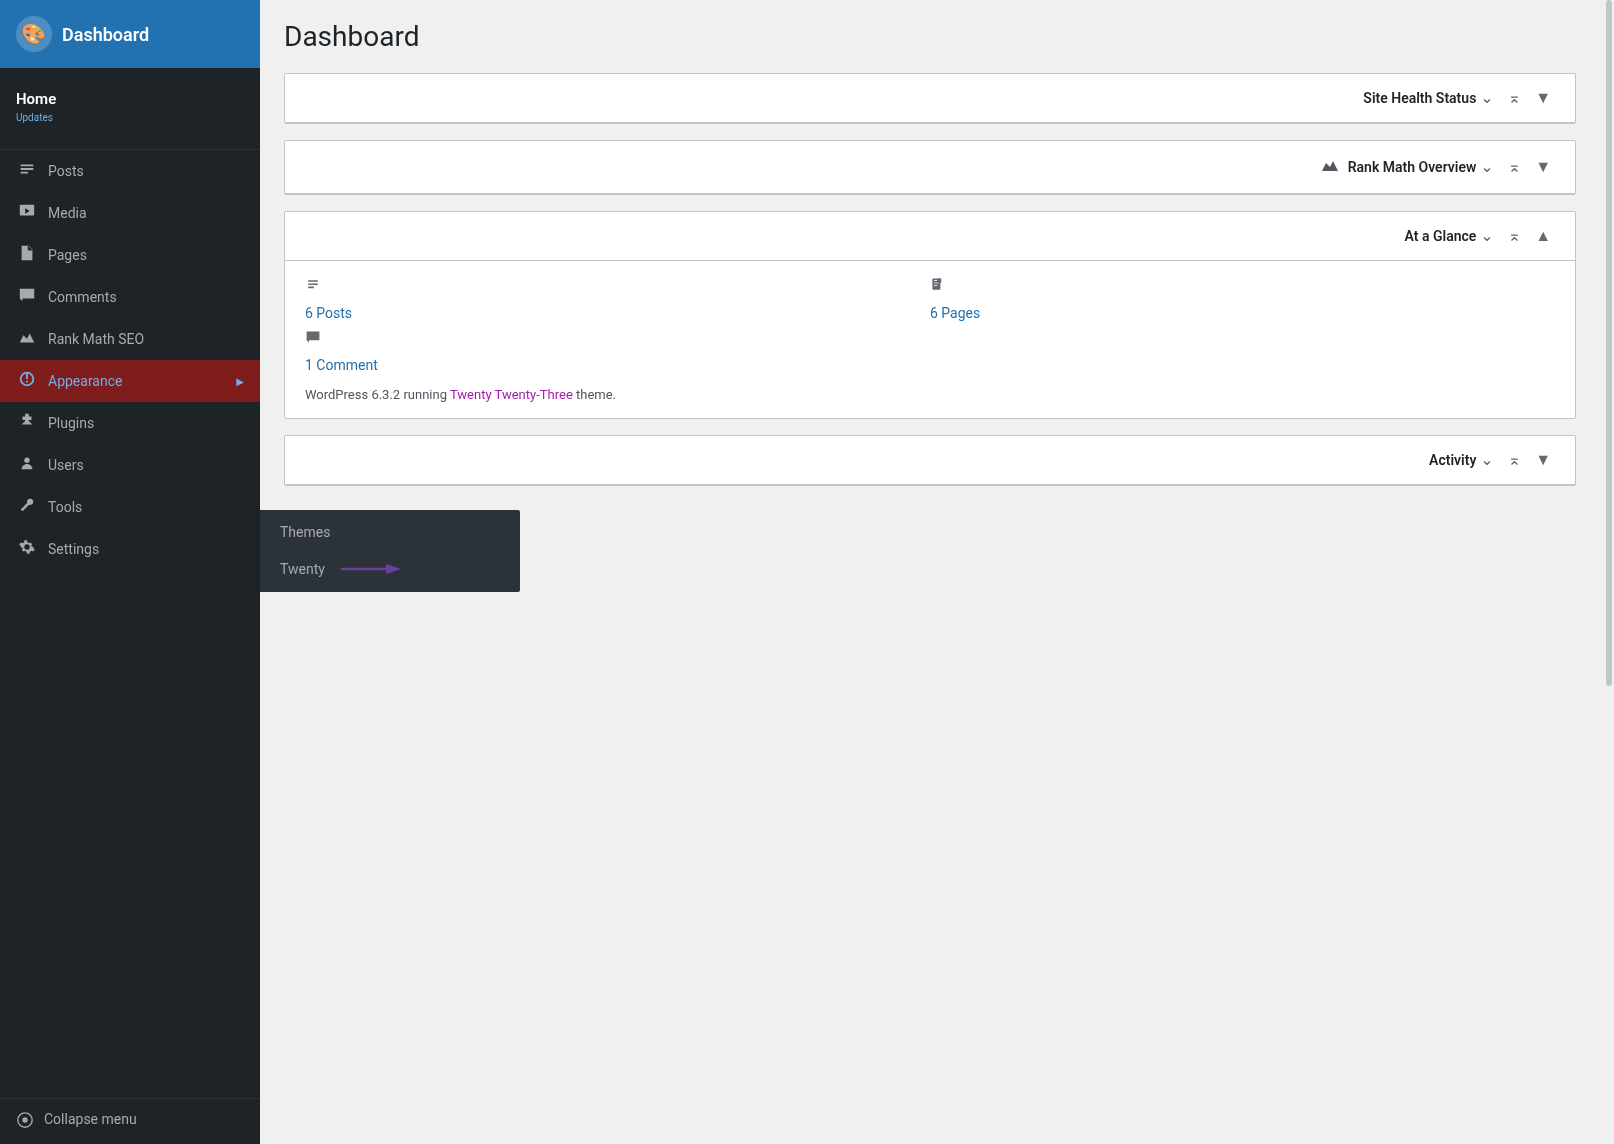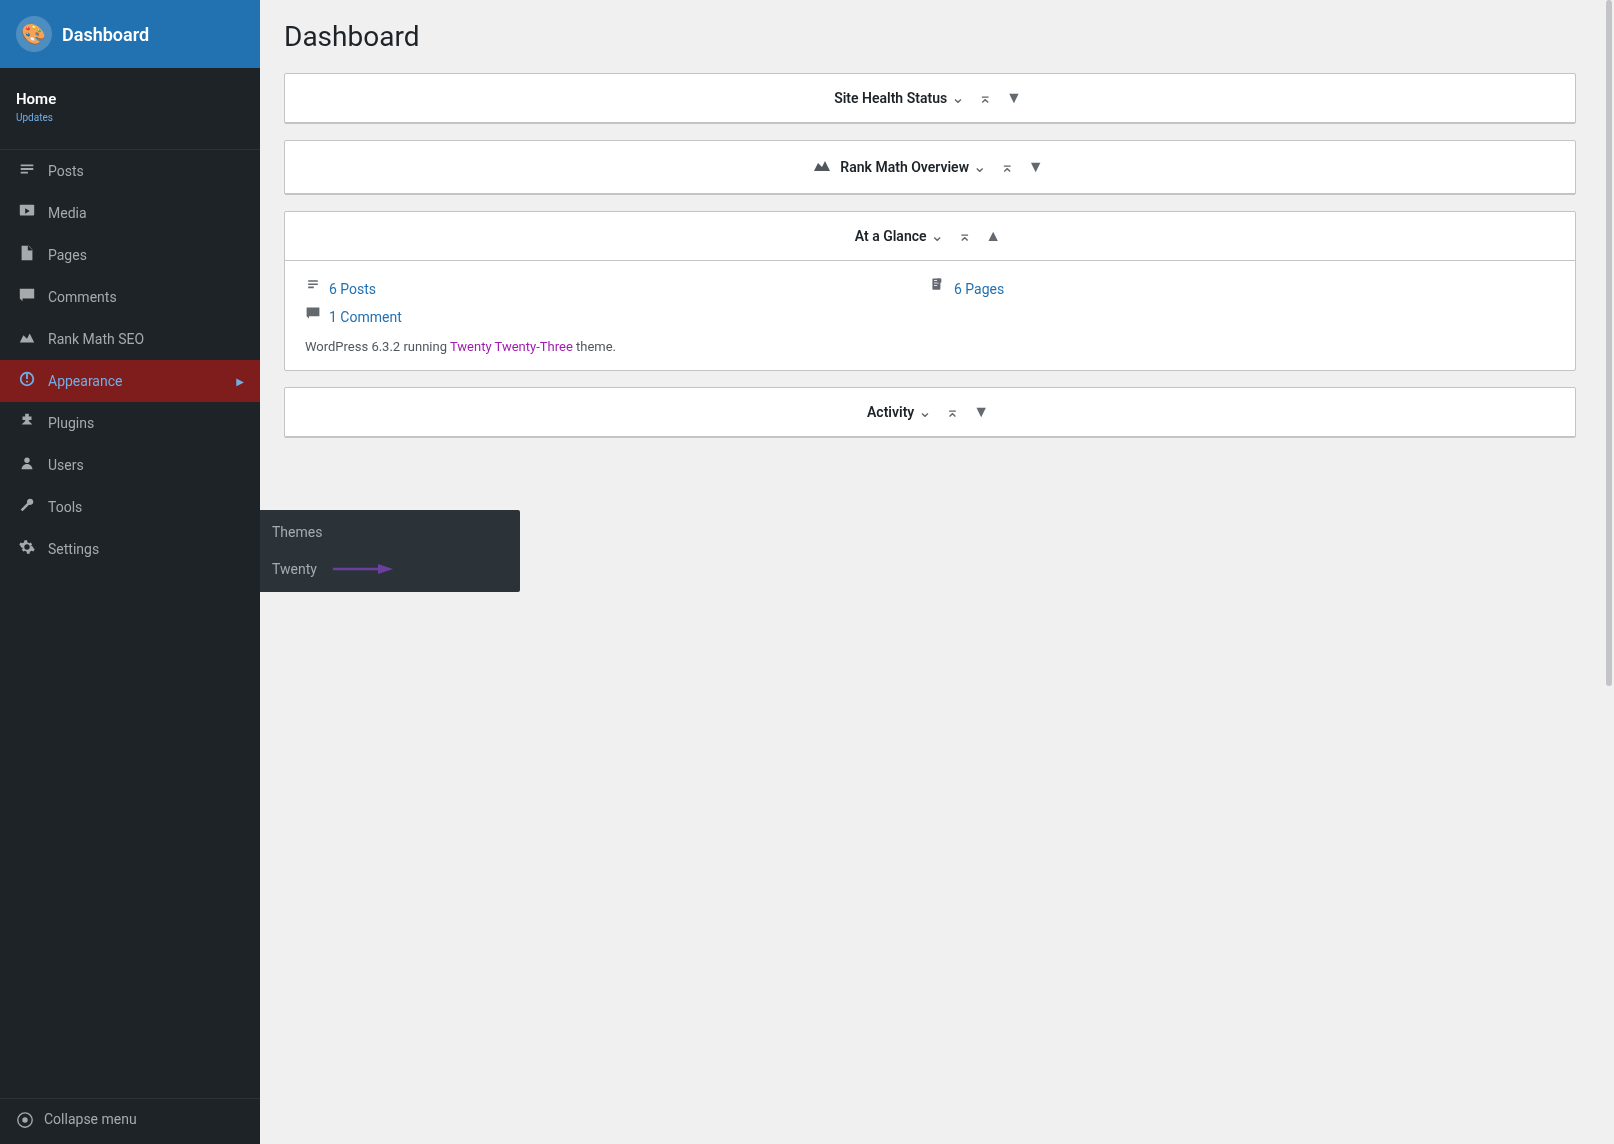--- a/index.html
+++ b/index.html
@@ -102,21 +102,21 @@
       left: 260px;
       top: 510px;
       background: #2c3338;
       width: 260px;
       border-radius: 0 2px 2px 0;
       z-index: 200;
       padding: 4px 0;
     }
 
     .submenu-item {
-      padding: 10px 12px;
+      padding: 10px 20px;
       color: #a7aaad;
       font-size: 14px;
       cursor: pointer;
       display: flex;
       align-items: center;
       gap: 8px;
     }
 
     .submenu-item.with-arrow {
       color: #a7aaad;
@@ -147,21 +147,21 @@
     .panel {
       background: #fff;
       border: 1px solid #c3c4c7;
       margin-bottom: 16px;
       border-radius: 2px;
     }
 
     .panel-header {
       display: flex;
       align-items: center;
-      justify-content: center;
+      justify-content: flex-end;
       padding: 14px 20px;
       border-bottom: 1px solid #c3c4c7;
     }
 
     .panel-title {
       font-size: 14px;
       font-weight: 600;
       color: #1d2327;
       display: flex;
       align-items: center;
@@ -191,23 +191,24 @@
     
     .glance-grid {
       display: grid;
       grid-template-columns: 1fr 1fr;
       gap: 8px 0;
       margin-bottom: 14px;
     }
 
     .glance-item {
       display: flex;
-      align-items: flex-end;
+      align-items: flex-start;
       gap: 8px;
       font-size: 14px;
+      flex-direction: column;
     }
 
     .glance-link {
       color: #2271b1;
       text-decoration: none;
       font-size: 14px;
     }
 
     .glance-icon {
       color: #646970;

